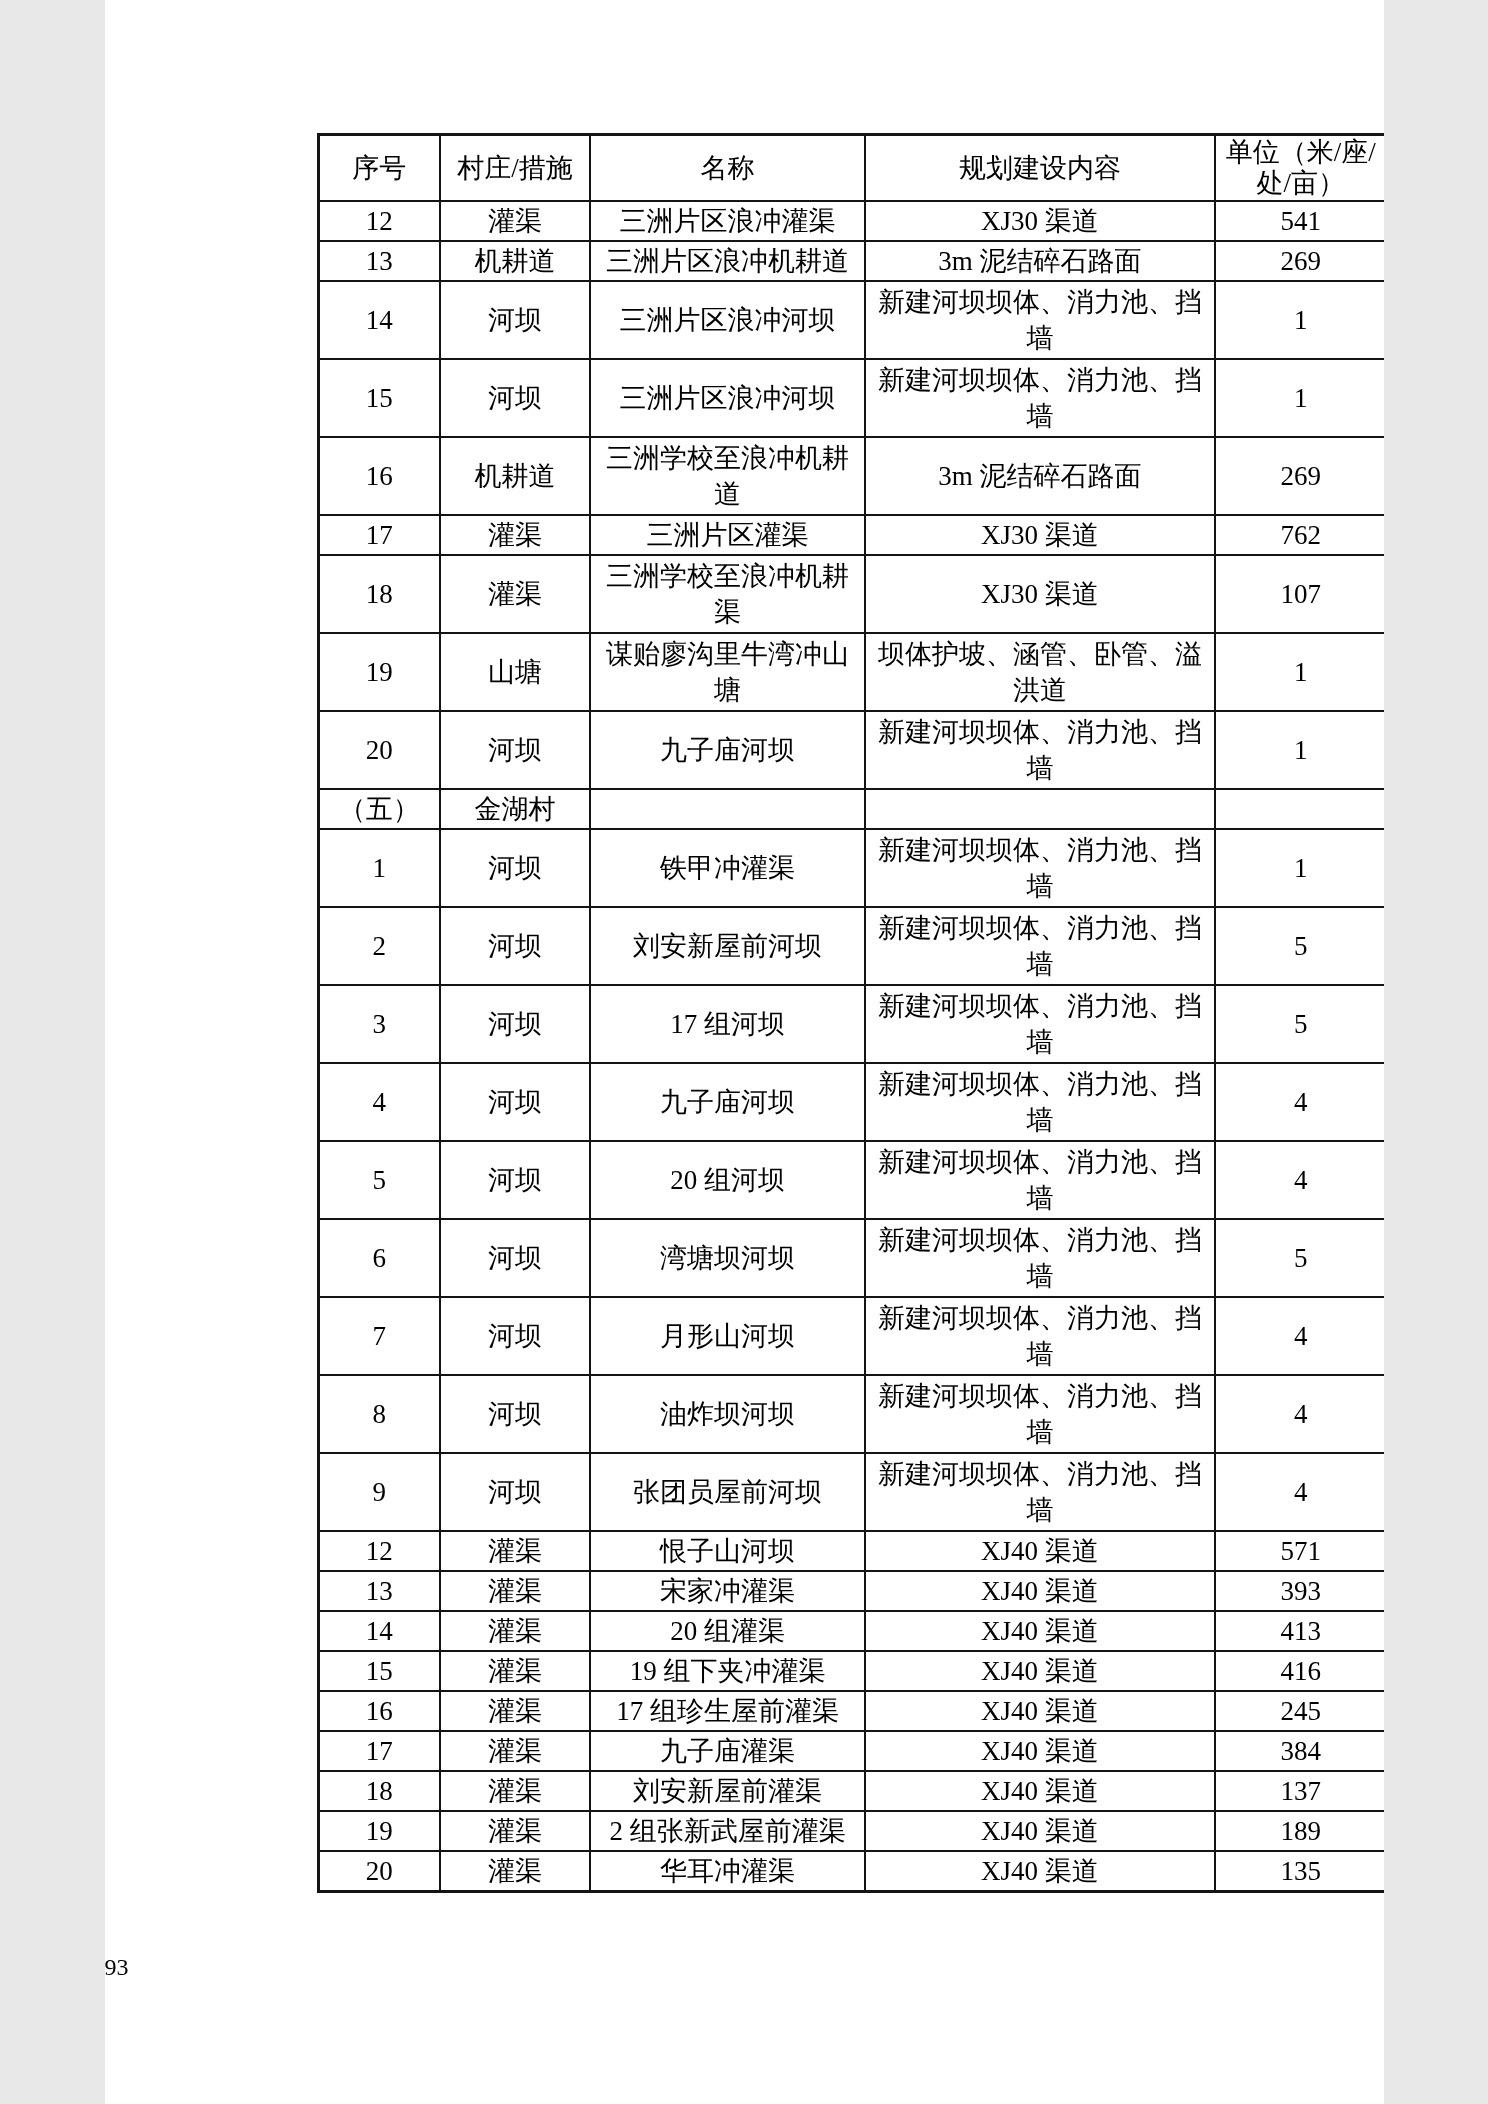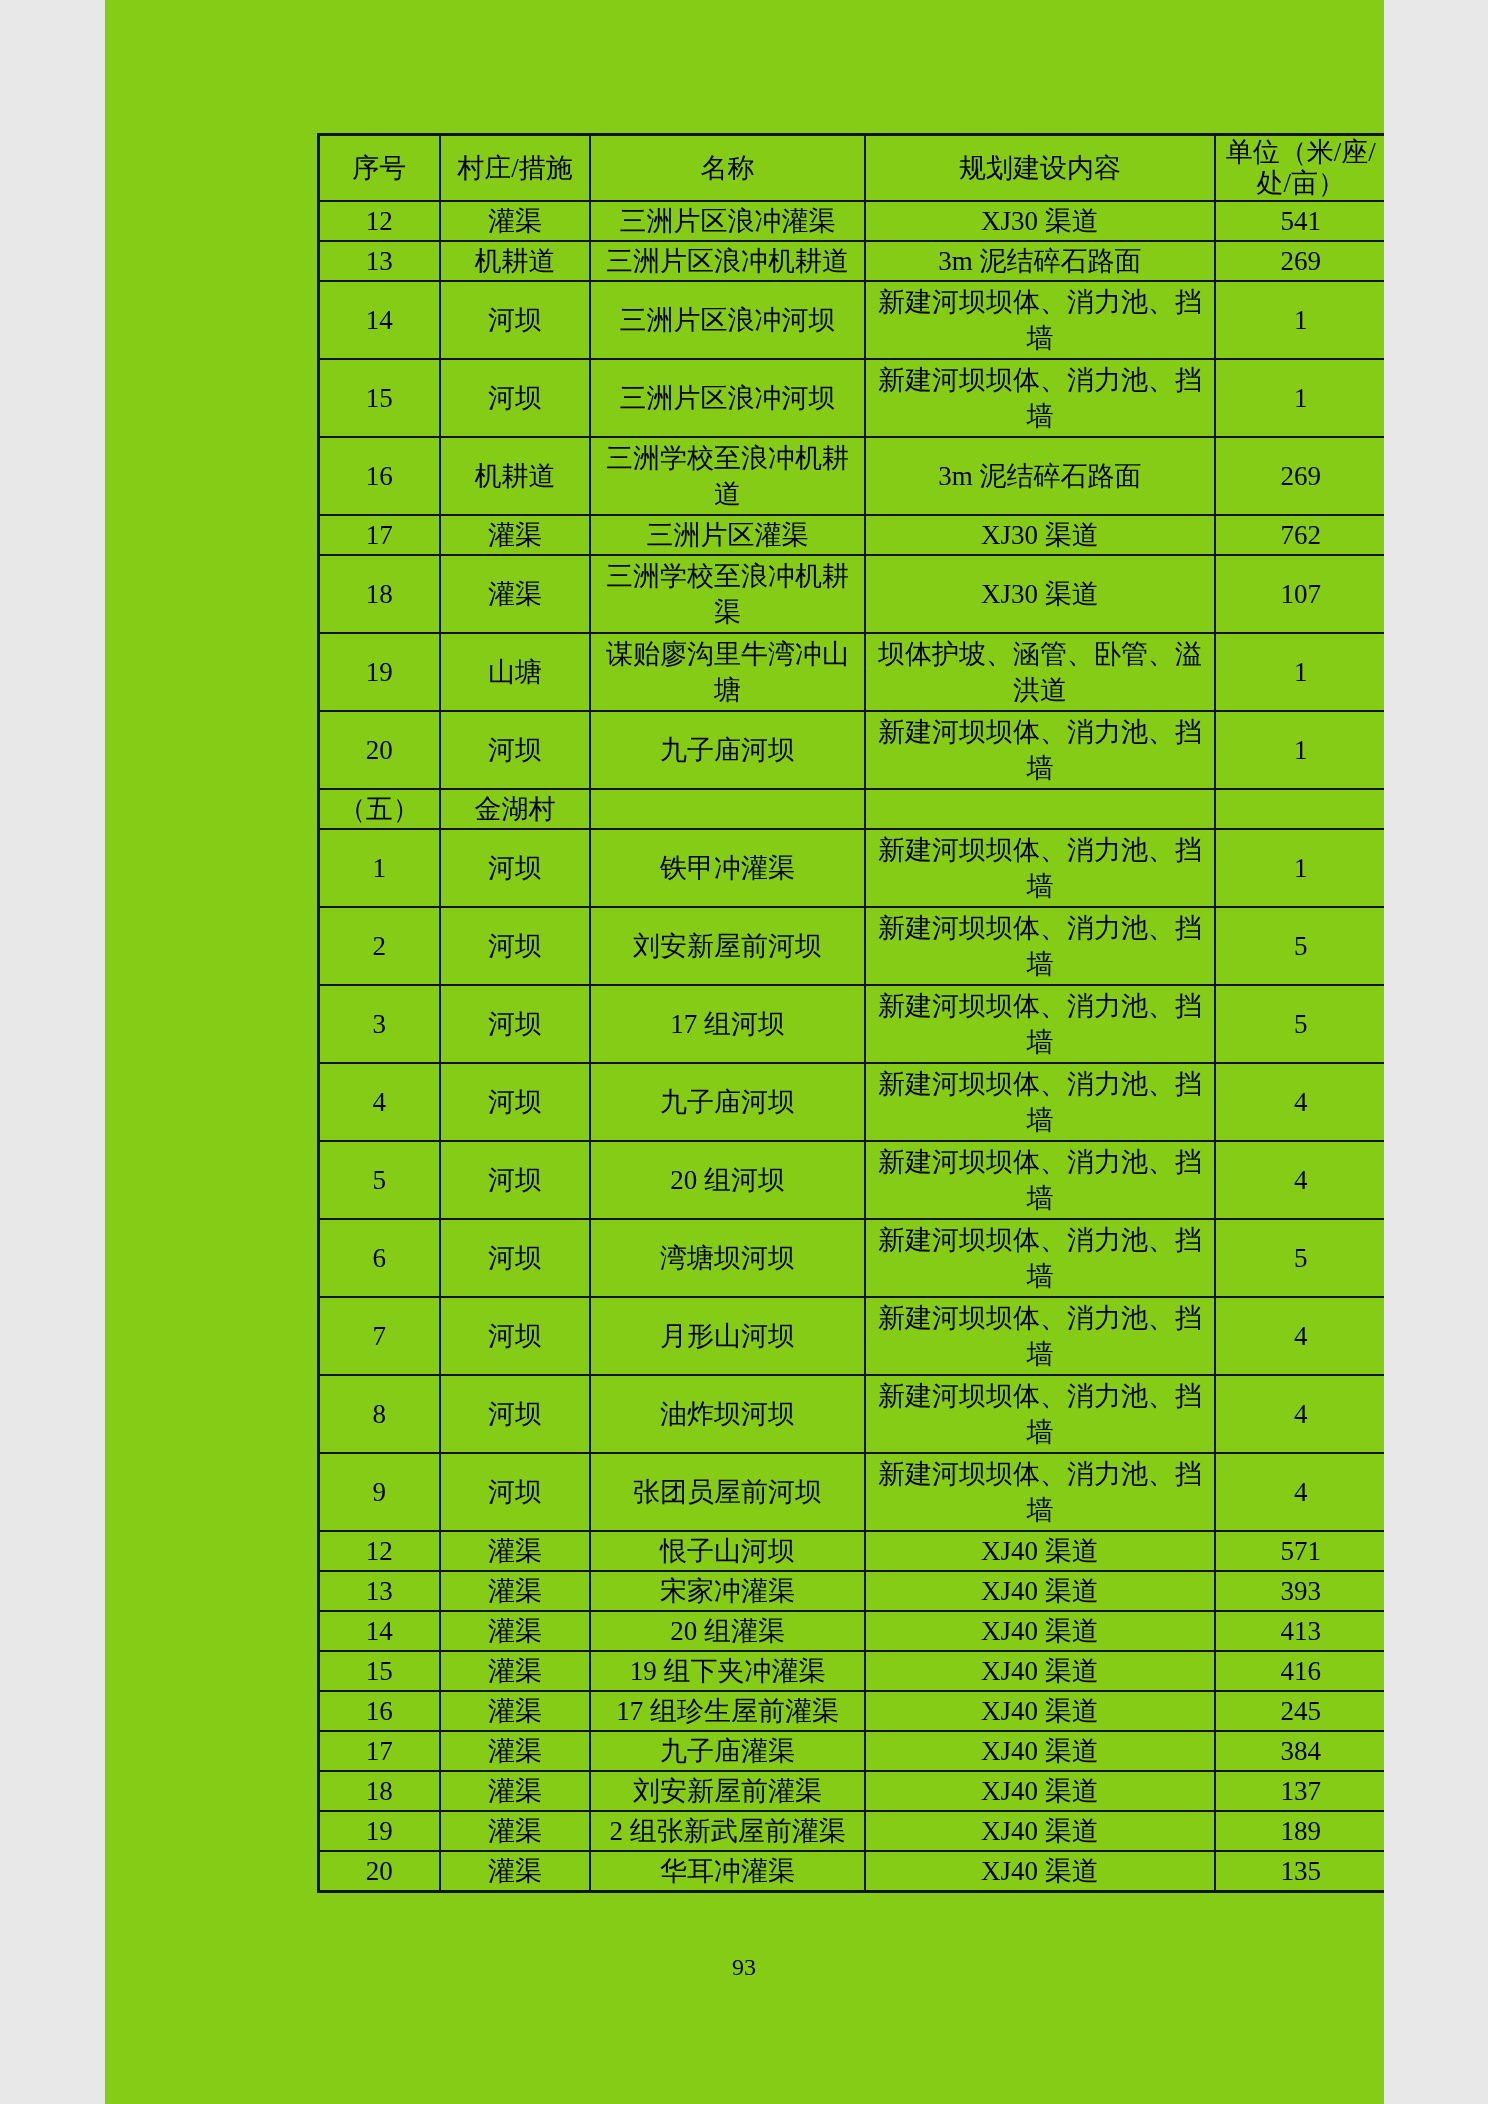--- a/index.html
+++ b/index.html
@@ -1,20 +1,20 @@
 <!DOCTYPE html>
 <html><head>
 <meta charset="utf-8">
 <style>
   html,body { margin:0; padding:0; background:#e8e8e8; }
   .page {
     position:relative;
     width:1244px; height:2104px;
     margin:0 auto;
-    background:#84cc16;
+    background:#ffffff;
     font-family:"Liberation Serif","DejaVu Serif",serif;
     color:#000;
     overflow:hidden;
     padding-left:35px;
   }
   table.doc-table {
     position:absolute;
     left:212px; top:133px;
     width:1069px;
     border-collapse:collapse;
@@ -32,21 +32,21 @@
     word-break:break-all;
     overflow:hidden;
   }
   tr.header-row td { height:60px; line-height:31px; }
   tr.row-single td { height:34px; }
   tr.row-tall td { height:74px; }
   .page-number {
     position:absolute;
     left:0; right:0;
     top:1952px;
-    text-align:center;
+    text-align:left;
     font-size:24px;
     line-height:30px;
   }
 </style>
 </head>
 <body>
 
 <div class="page">
   <table class="doc-table">
     <colgroup>

